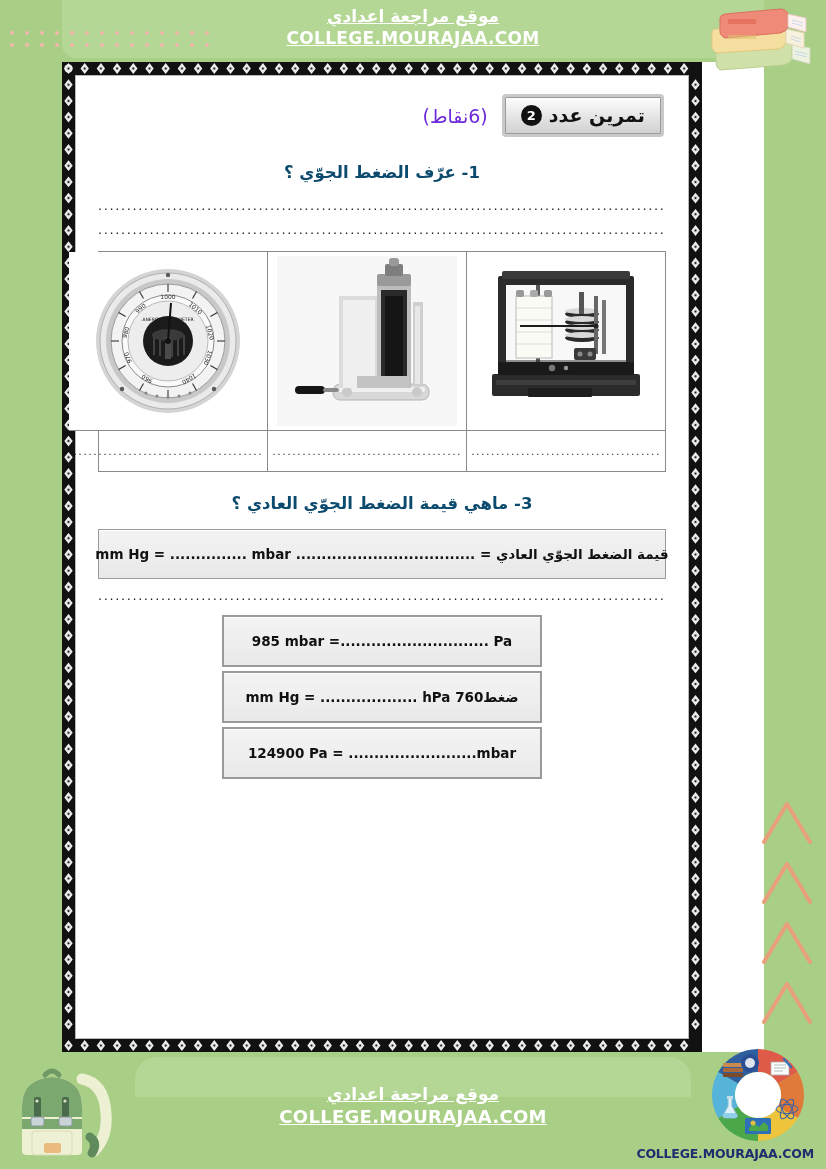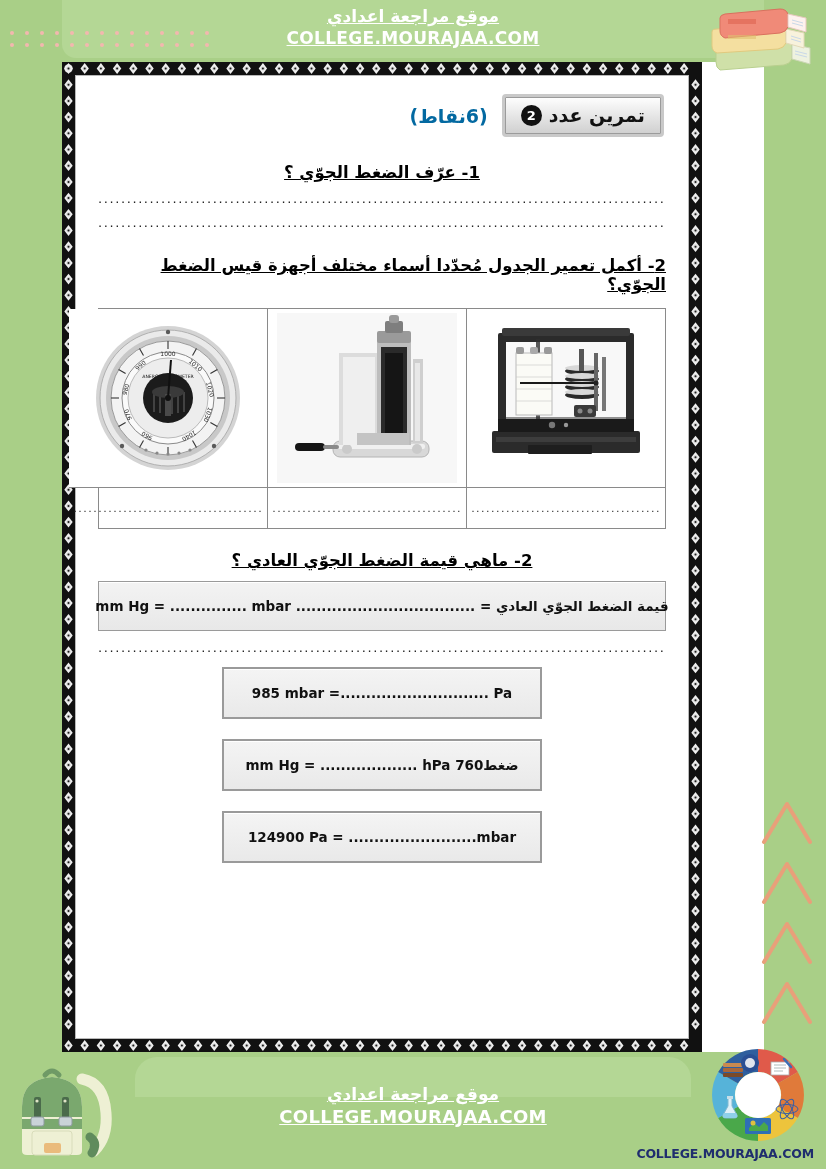--- a/index.html
+++ b/index.html
@@ -267,34 +267,33 @@
     color: #fff;
     font-size: 13px;
     font-weight: bold;
     display: inline-flex;
     align-items: center;
     justify-content: center;
     line-height: 1;
   }
   .ex-points {
     font-size: 19px;
-    font-weight: bold;
-    color: #0369a1;
+    font-weight: normal;
+    color: #6d28d9;
     direction: rtl;
   }
 
   
   .q {
     font-size: 16.5px;
     font-weight: bold;
-    color: #000000;
+    color: #0c4a6e;
     direction: rtl;
     text-align: right;
-    margin: 0;
-    text-decoration: underline;
+    margin: 16px;
   }
   .q1 { margin-top: 26px; text-align: center; }
   .dots-line {
     font-size: 13px;
     color: #222;
     letter-spacing: 1.6px;
     direction: ltr;
     text-align: left;
     margin-top: 9px;
     overflow: hidden;
@@ -366,21 +365,21 @@
 
   
   .conv-wrap {
     margin: 12px auto 0 auto;
     width: 320px;
   }
   .conv-box {
     border: 2px solid #9a9a9a;
     background: linear-gradient(180deg, #f4f4f4 0%, #e9e9e9 100%);
     height: 48px;
-    margin-bottom: 20px;
+    margin-bottom: 4px;
     display: flex;
     align-items: center;
     justify-content: center;
     box-shadow: inset 0 1px 0 #ffffff;
   }
   .conv-text {
     font-size: 13.5px;
     font-weight: bold;
     color: #111;
     direction: ltr;
@@ -1533,21 +1532,20 @@
           <span class="ex-badge-label">تمرين عدد</span>
           <span class="ex-num">2</span>
         </div>
         <div class="ex-points">(6نقاط)</div>
       </div>
 
       <div class="q q1">1- عرّف الضغط الجوّي ؟</div>
       <div class="dots-line">............................................................................................................................</div>
       <div class="dots-line">............................................................................................................................</div>
 
-      <div class="q q2">2- أكمل تعمير الجدول مُحدّدا أسماء مختلف أجهزة قيس الضغط الجوّي؟</div>
 
       <div class="dev-table">
 
         <div class="dev-cell">
           <div class="dev-img">
             <svg width="180" height="170" viewBox="0 0 180 170">
               <rect x="0" y="0" width="180" height="170" fill="#ffffff"></rect>
               <g>
                 <rect x="16" y="118" width="148" height="22" rx="2" fill="#2b2b2b"></rect>
                 <rect x="20" y="124" width="140" height="5" fill="#3d3d3d"></rect>
@@ -1691,21 +1689,21 @@
                   <circle cx="22" cy="52" r="1.6"></circle>
                 </g>
               </g>
             </svg>
           </div>
           <div class="dev-answer">......................................</div>
         </div>
 
       </div>
 
-      <div class="q q3">2- ماهي قيمة الضغط الجوّي العادي ؟</div>
+      <div class="q q3">3- ماهي قيمة الضغط الجوّي العادي ؟</div>
       <div class="gray-box">
         <span class="gray-box-text">قيمة الضغط الجوّي العادي  =  ................................... mm Hg   =  ............... mbar</span>
       </div>
 
       <div class="dots-line">............................................................................................................................</div>
 
 
       <div class="conv-wrap">
         <div class="conv-box">
           <span class="conv-text">985 mbar =............................. Pa</span>

